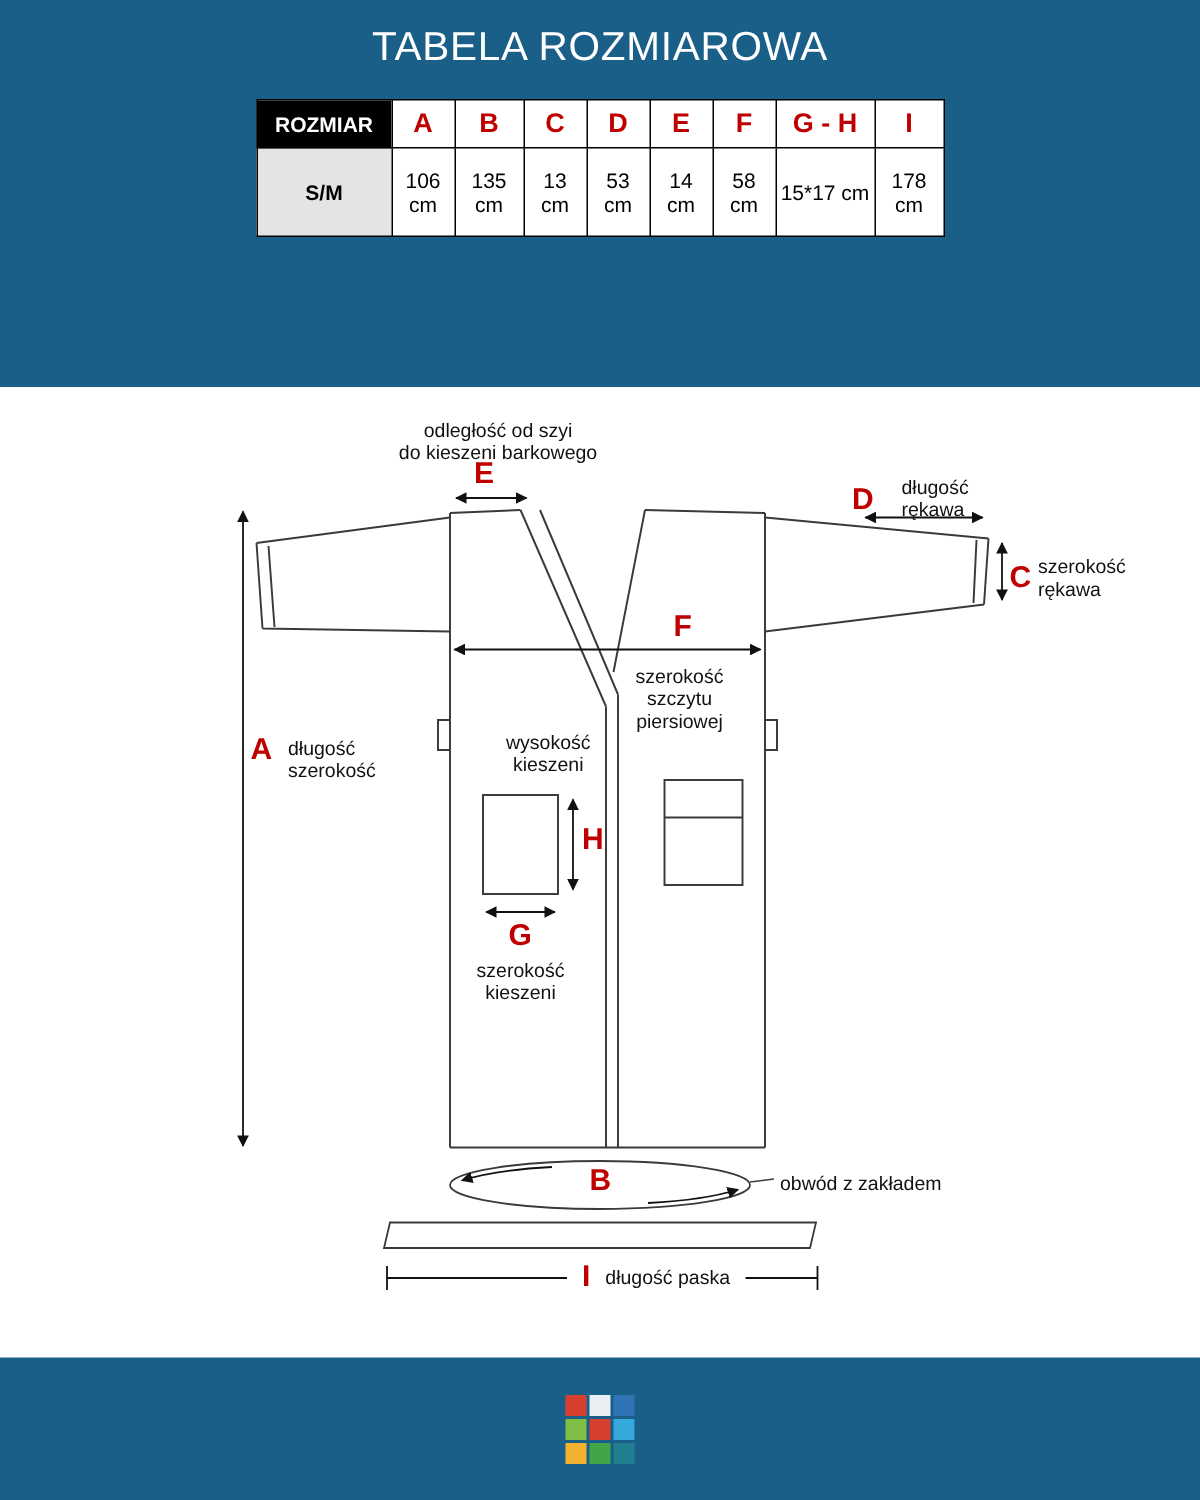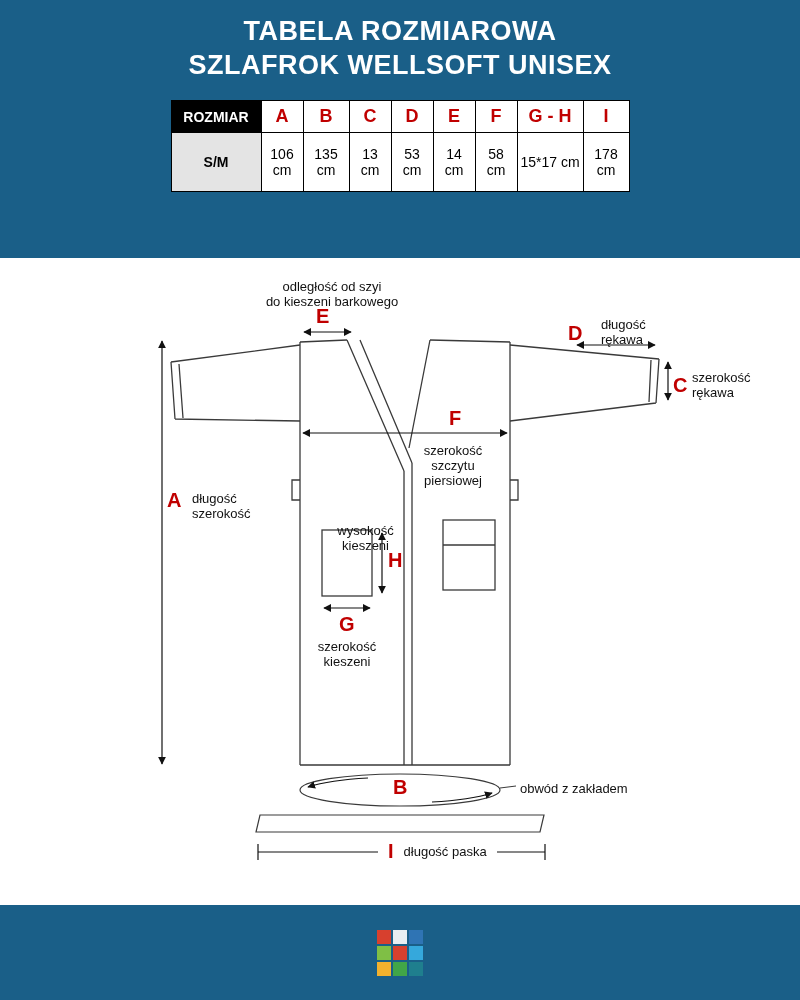--- a/index.html
+++ b/index.html
@@ -1,21 +1,21 @@
 <!DOCTYPE html>
 <html style="--banner_blue: #1a5f88; --accent_red: #c00000; --table_border: #000000; --size_cell_bg: #e4e4e4;"><head>
 <meta charset="utf-8">
 <style>
   * { margin:0; padding:0; box-sizing:border-box; }
   body { font-family:"Liberation Sans", sans-serif; background:#fff; }
   .page { position:relative; width:800px; height:1000px; background:#fff; overflow:hidden; }
 
   
   .banner { position:absolute; top:0; left:0; width:800px; height:258px; background:var(--banner_blue); }
-  .title-line { text-align:center; color:#fff; font-weight:bold; font-size:27px; letter-spacing:.5px; line-height:34px; }
+  .title-line { text-align:center; color:#fff; font-weight:normal; font-size:27px; letter-spacing:.5px; line-height:34px; }
   .title-line.first { padding-top:14px; }
 
   
   .size-table { margin:18px auto 0; border-collapse:collapse; background:#fff; }
   .size-table th, .size-table td { border:1px solid var(--table_border); text-align:center; vertical-align:middle; height:32px;margin-top:36px; }
   th.corner { background:#000; color:#fff; font-size:14px; font-weight:bold; width:90px; padding:0 6px; }
   th.letter { color:var(--accent_red); font-size:18px; font-weight:bold; background:#fff; width:42px; }
   th.letter.wide { width:66px; }
   th.letter.med { width:46px; }
   td.size-cell { background:var(--size_cell_bg); font-weight:bold; font-size:14px; color:#000; }
@@ -42,21 +42,20 @@
   .brand { color:#fff; font-family:"Liberation Serif", serif; font-size:31px; font-weight:bold; letter-spacing:.5px; }
   .brand sup { font-size:13px; }
 </style>
 </head>
 <body>
 
 <div class="page">
 
   <header class="banner">
     <div class="title-line first">TABELA ROZMIAROWA</div>
-    <div class="title-line">SZLAFROK WELLSOFT UNISEX</div>
 
     <table class="size-table">
       <thead>
         <tr>
           <th class="corner">ROZMIAR</th>
           <th class="letter">A</th>
           <th class="letter med">B</th>
           <th class="letter">C</th>
           <th class="letter">D</th>
           <th class="letter">E</th>
@@ -156,21 +155,21 @@
     </div>
     <div class="dim-text center" style="left:394px; top:185px; width:118px;">
       <span>szerokość</span>
       <span>szczytu</span>
       <span>piersiowej</span>
     </div>
     <div class="dim-text center" style="left:297px; top:381px; width:100px;">
       <span>szerokość</span>
       <span>kieszeni</span>
     </div>
-    <div class="dim-text center" style="left:313px; top:229px; width:105px;margin-top:36px;">
+    <div class="dim-text center" style="left:313px; top:229px; width:105px;">
       <span>wysokość</span>
       <span>kieszeni</span>
     </div>
 
     <div class="i-label">
       <span class="ltr">I</span>
       <span class="txt">długość paska</span>
     </div>
   </section>
 

